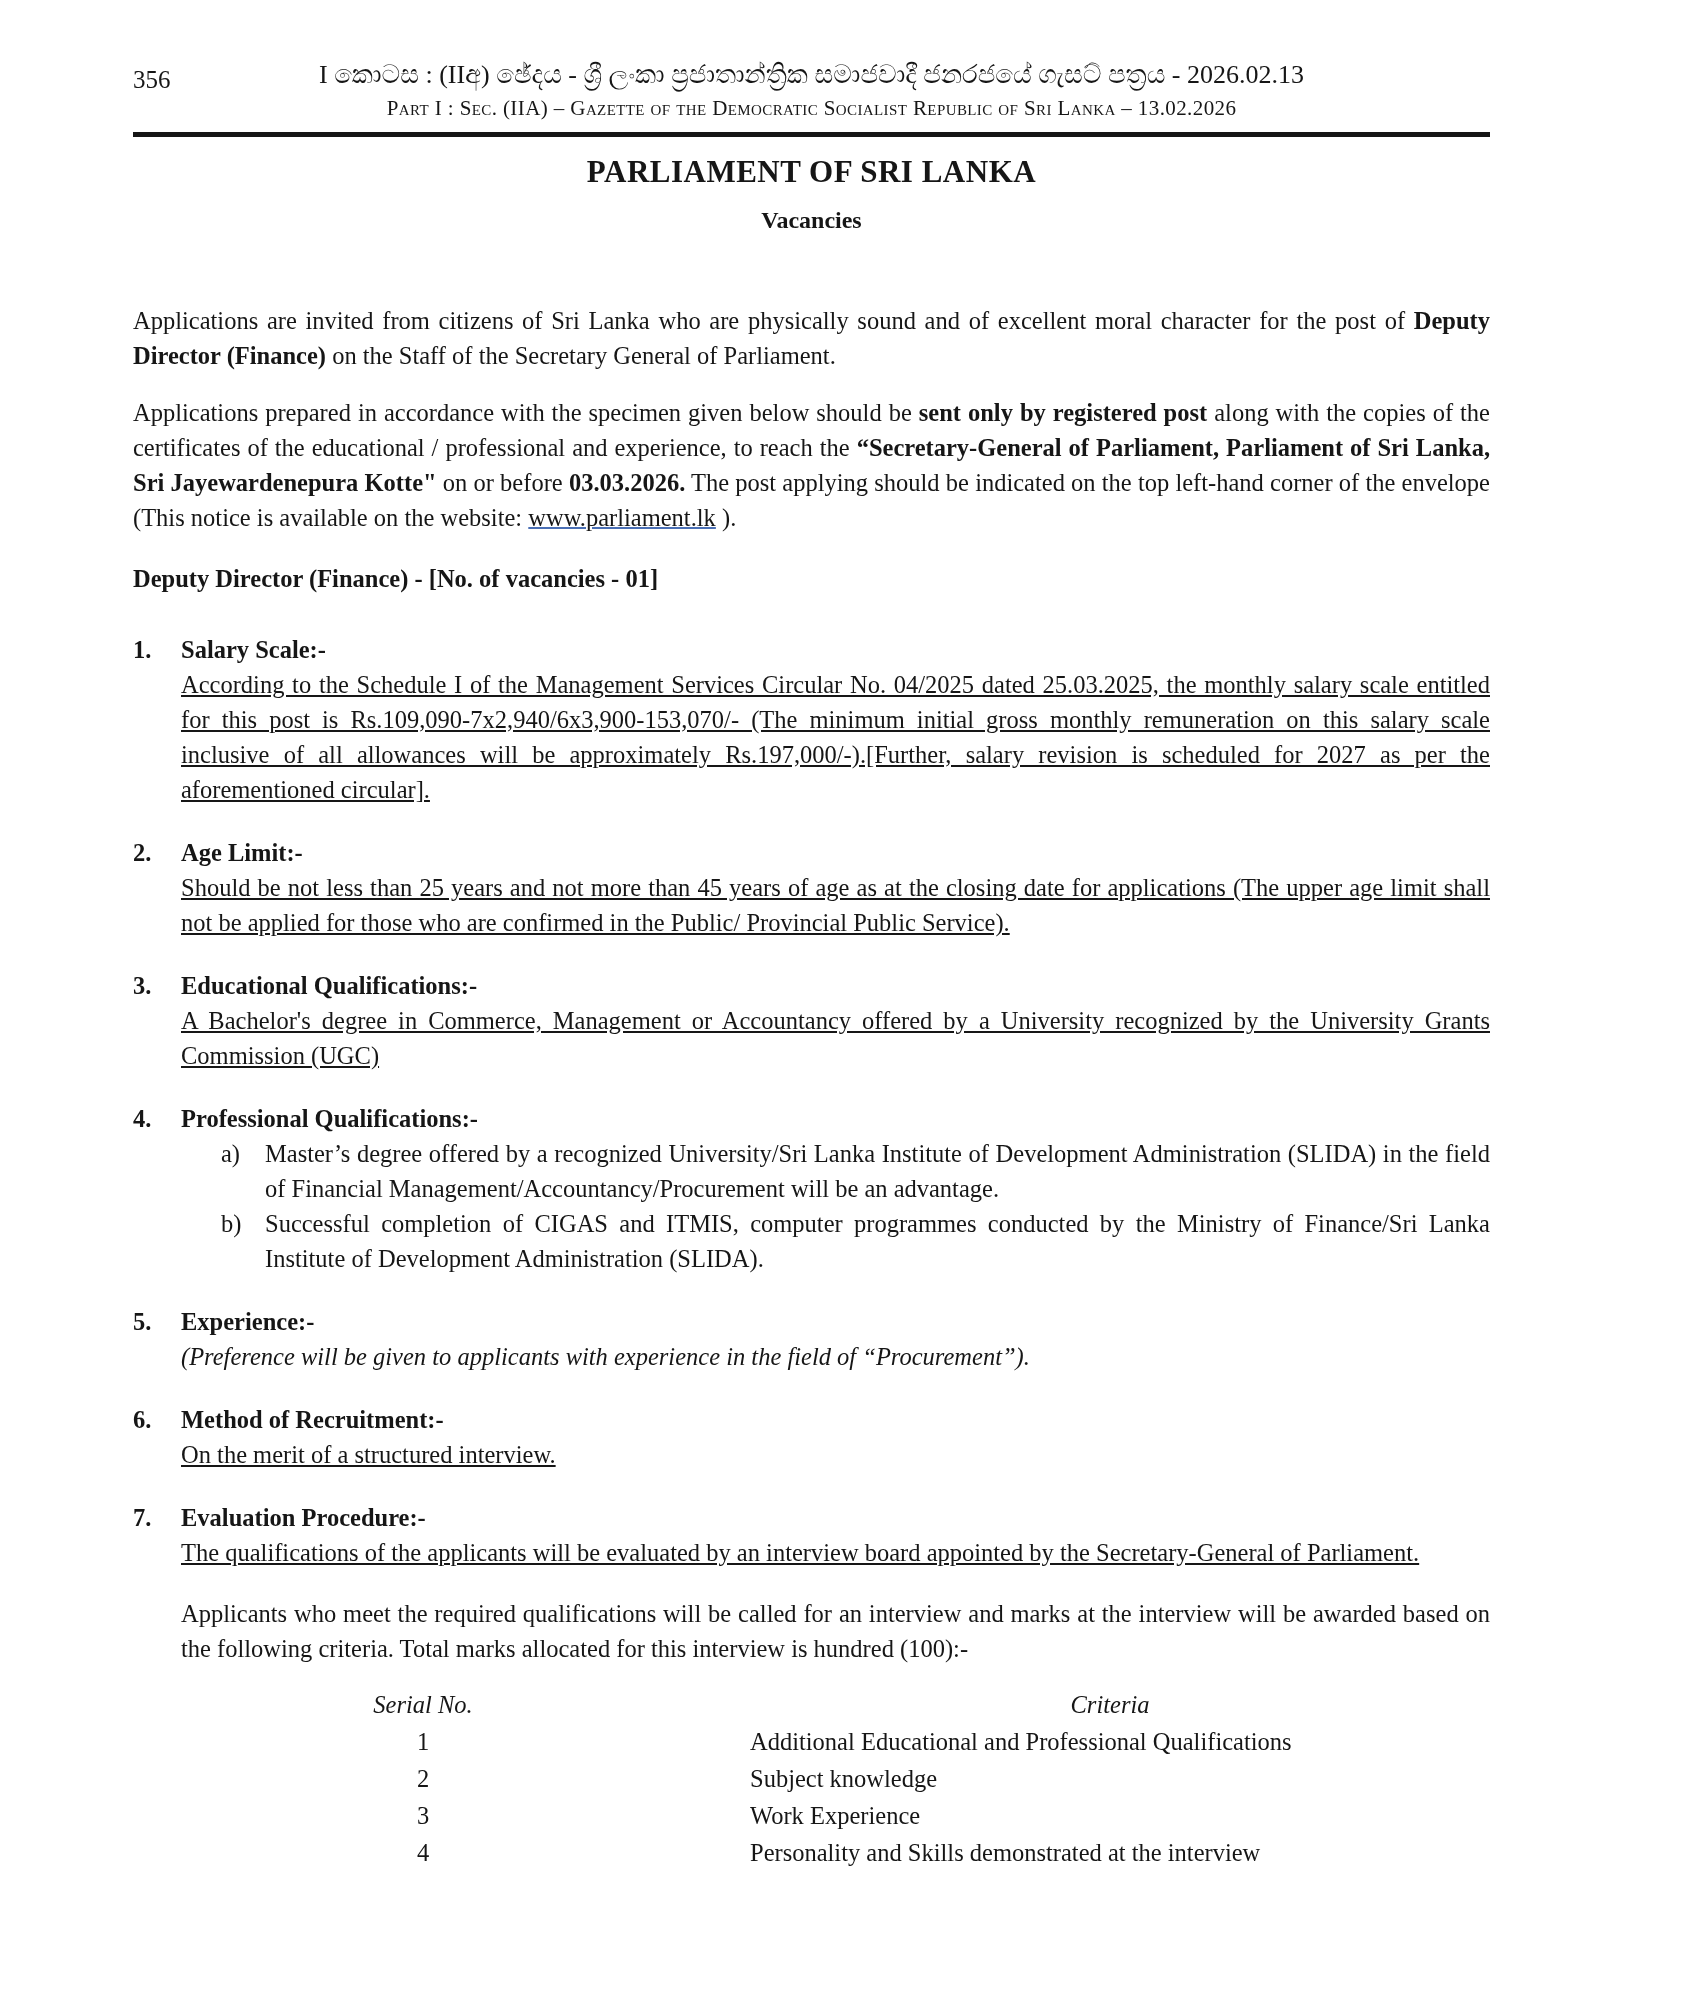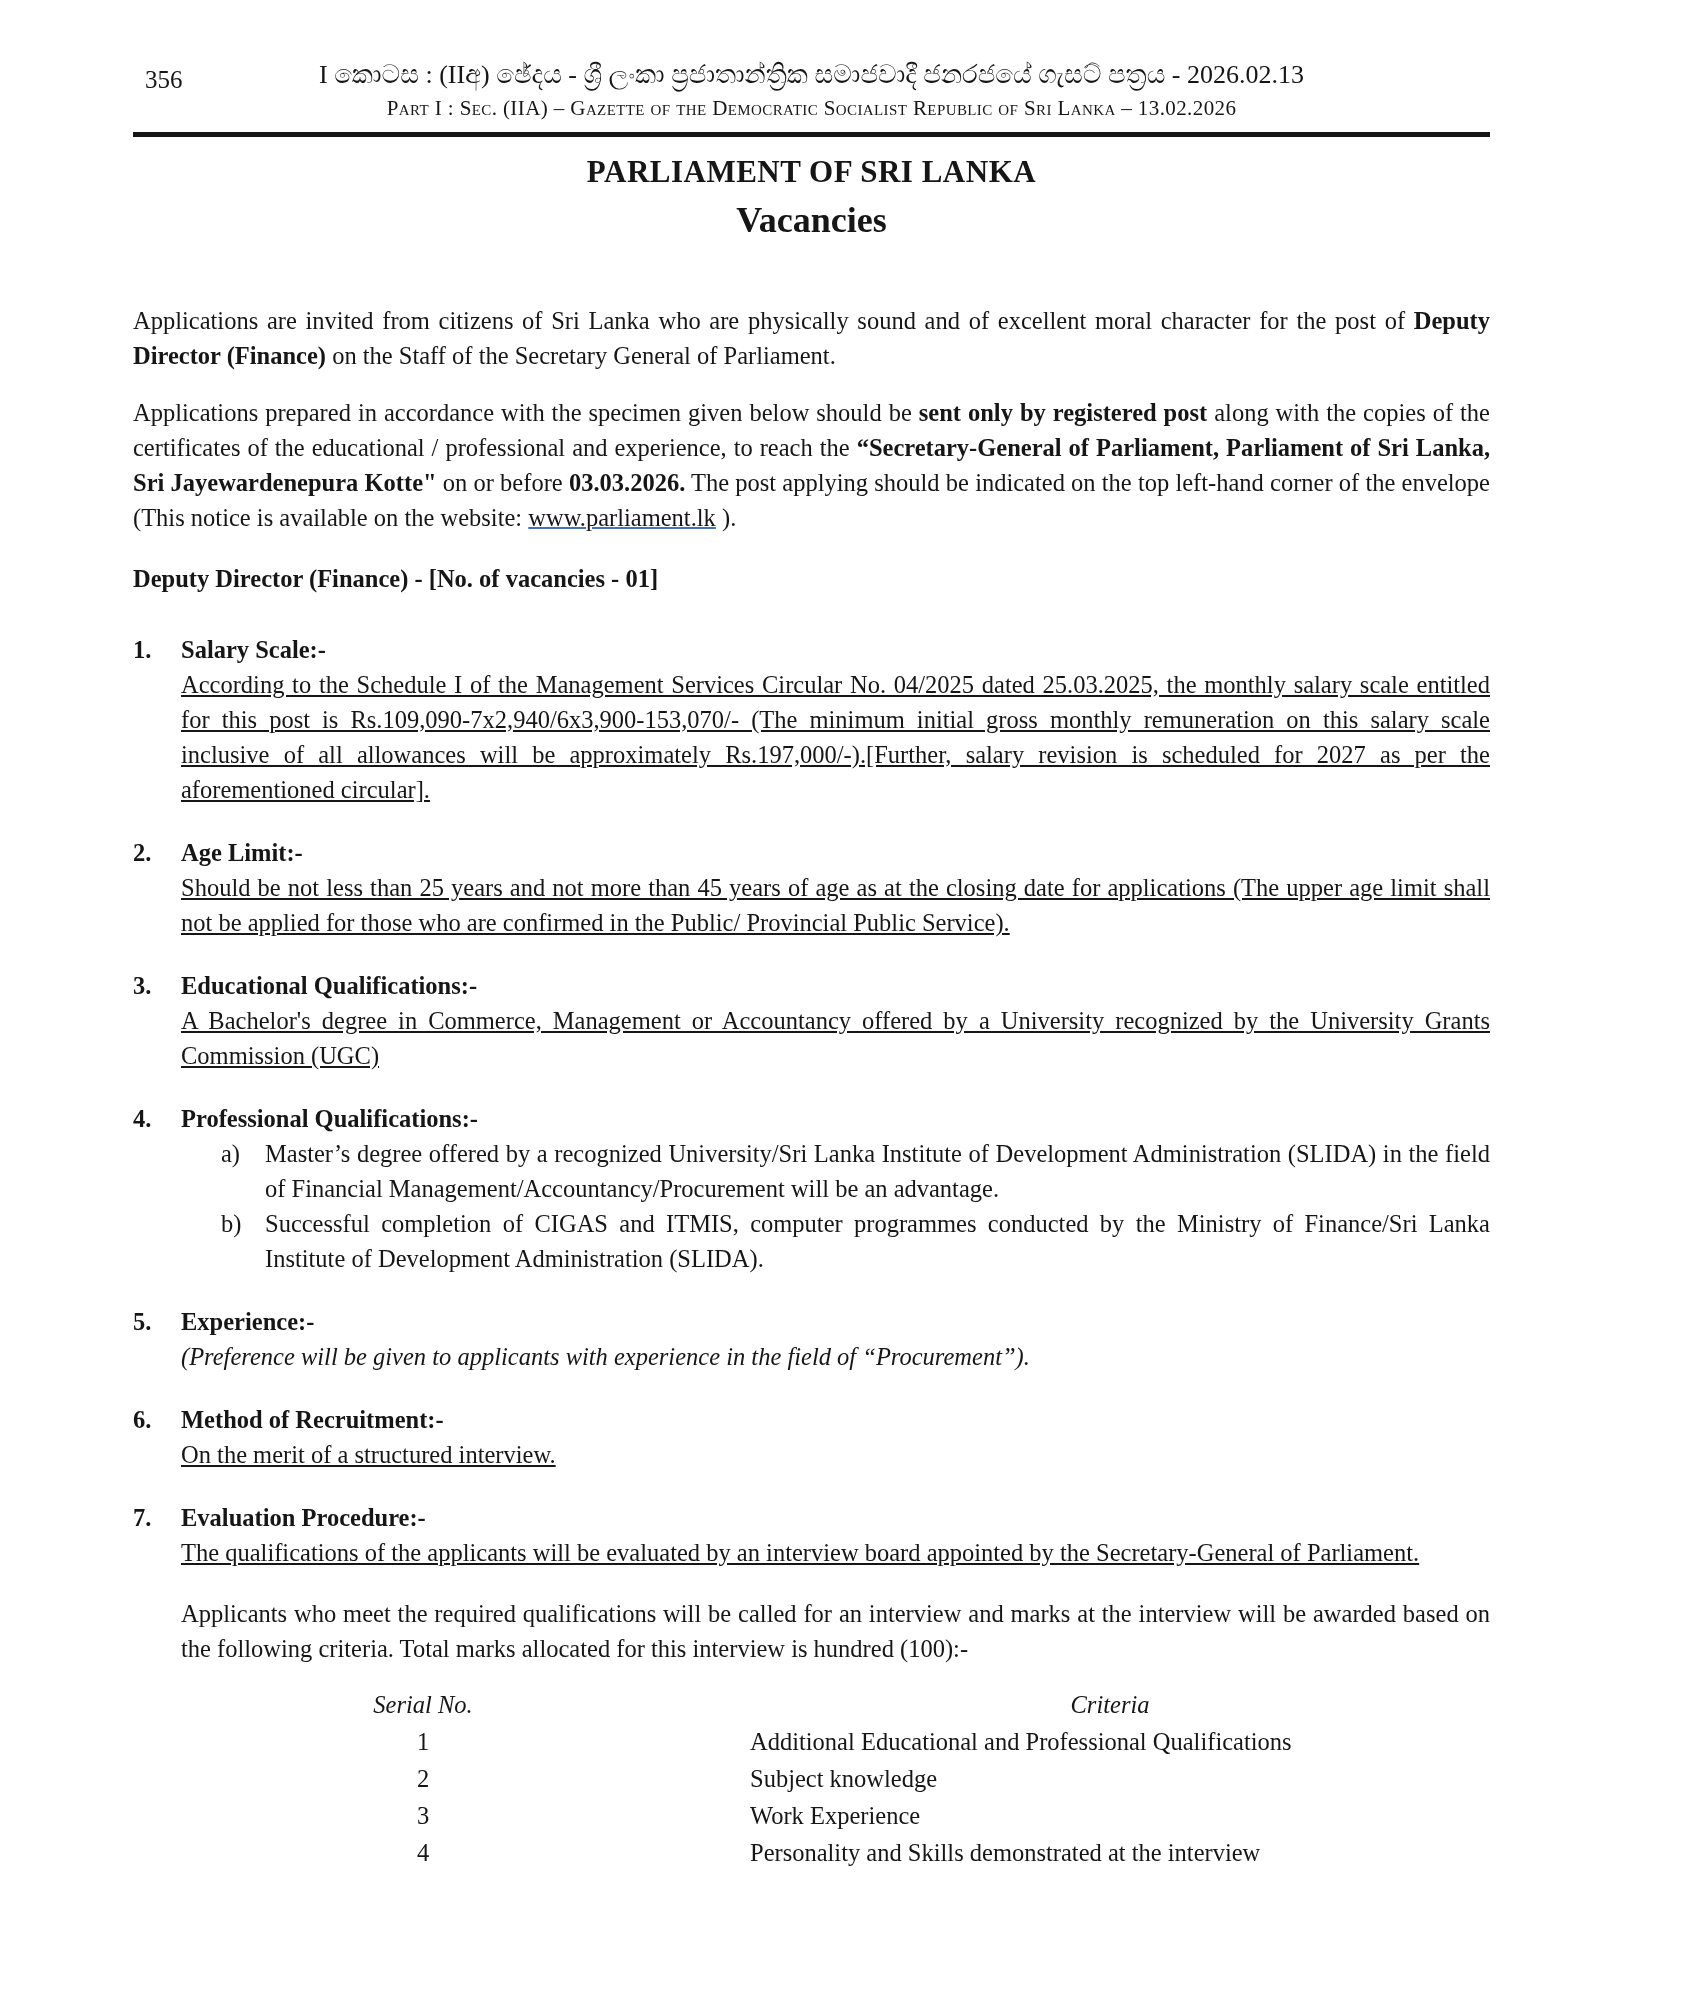--- a/index.html
+++ b/index.html
@@ -6,27 +6,27 @@
   body {
     width: 1700px; height: 2002px; overflow: hidden;
     background: #ffffff; color: #161616;
     font-family: "Liberation Serif", "DejaVu Serif", serif;
     font-size: 24.5px; line-height: 35px;
   }
   .page { padding: 58px 210px 0 133px; position: relative; }
 
   
   .hdr { position: relative; text-align: center; }
-  .pagenum { position: absolute; left: 12px; top: 4px; font-size: 25px; }
+  .pagenum { position: absolute; left: 0; top: 4px; font-size: 25px; }
   .hline1 { font-size: 26px; line-height: 34px; }
   .hline2 { font-size: 21px; line-height: 28px; font-variant: small-caps; letter-spacing: .4px; margin-top: 2px; }
   .rule { height: 5px; background: #151515; margin-top: 10px; }
 
   h1.title { font-size: 31px; line-height: 34px; text-align: center; margin: 18px 0 0 0; font-weight: bold; letter-spacing: .5px; }
-  h2.subtitle { font-size: 36px; line-height: 30px; text-align: center; margin: 16px 0 0 0; font-weight: bold; }
+  h2.subtitle { font-size: 24px; line-height: 30px; text-align: center; margin: 16px 0 0 0; font-weight: bold; }
 
   p { margin: 0; }
   .para { text-align: justify; }
   .para1 { margin-top: 68px; }
   .para2 { margin-top: 22px; }
   .b { font-weight: bold; }
   .u { text-decoration: underline; text-decoration-color: #4a6fb5; text-decoration-thickness: 2px; }
 
   .post-heading { margin-top: 26px; font-weight: bold; }
 

